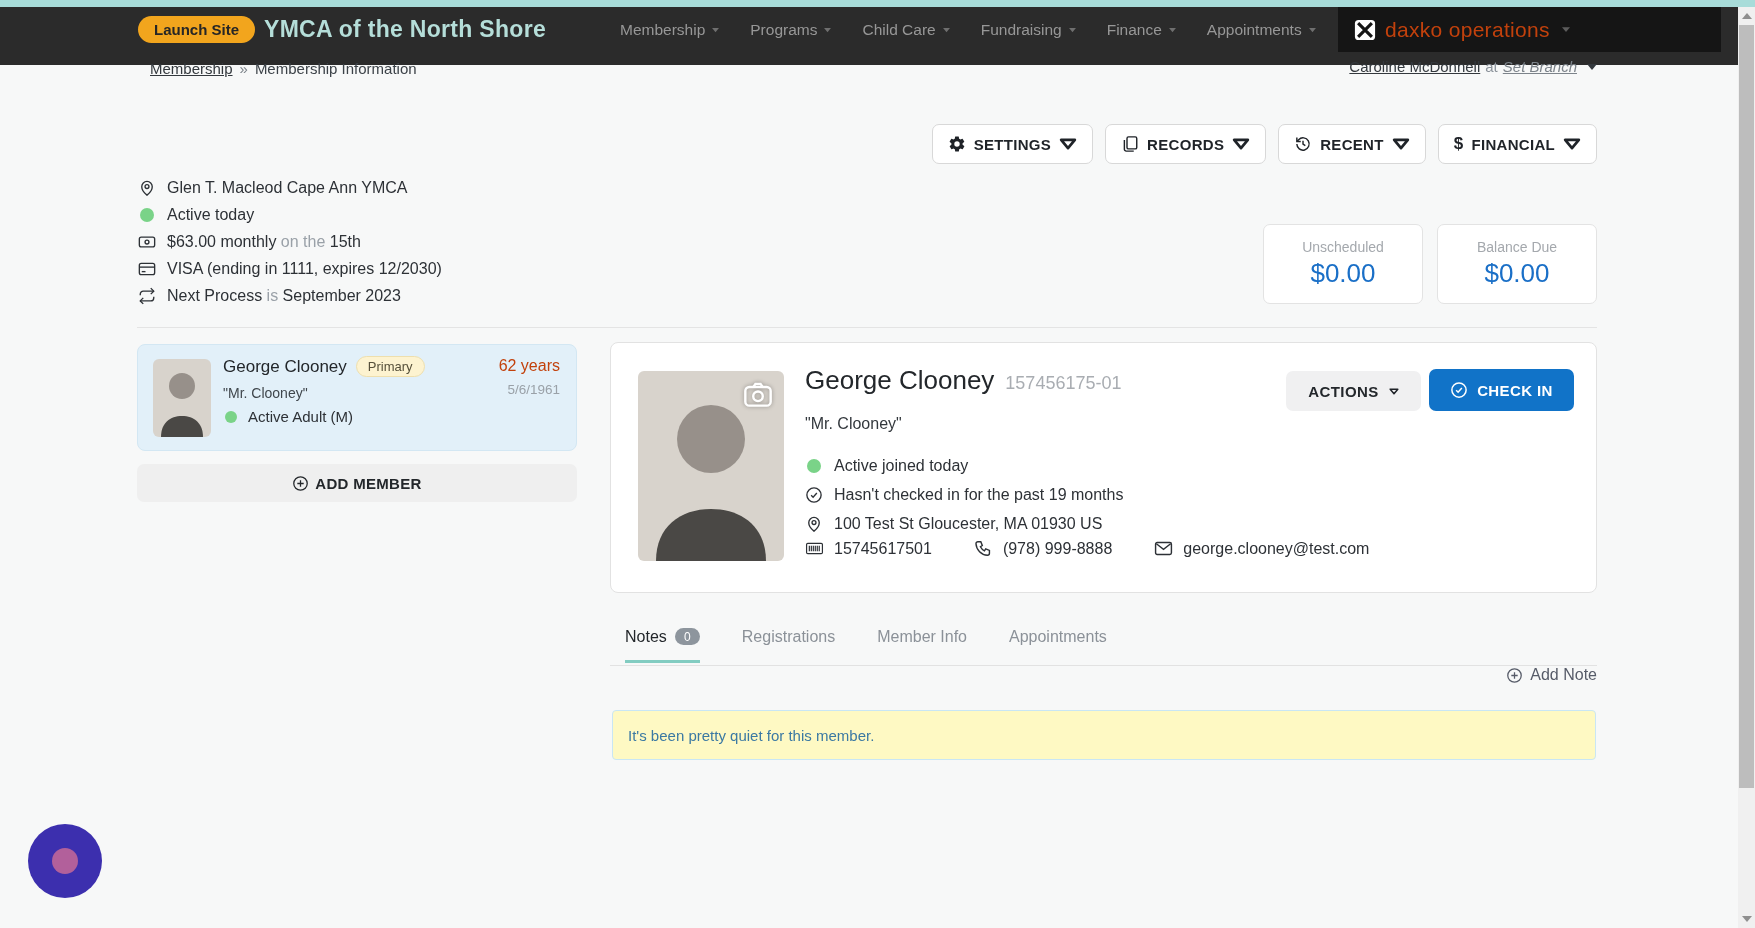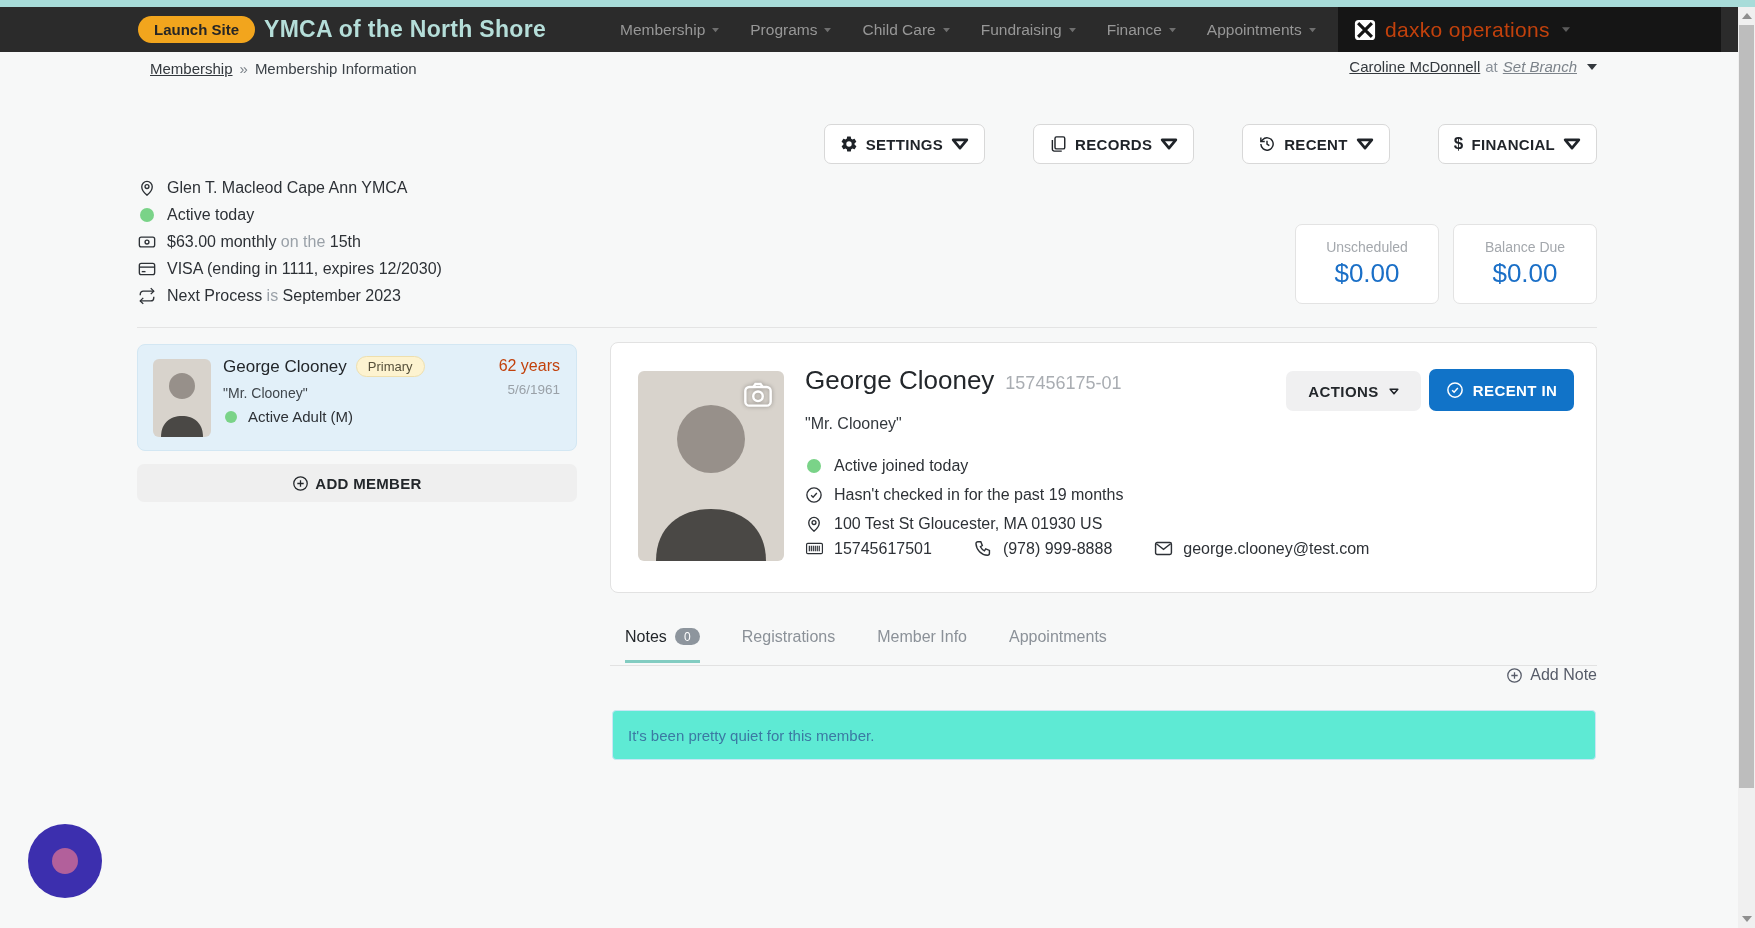--- a/index.html
+++ b/index.html
@@ -5,21 +5,21 @@
   * { margin:0; padding:0; box-sizing:border-box; }
   html,body { width:1755px; height:928px; overflow:hidden; background:#f7f8f8;
     font-family:"Liberation Sans", sans-serif; }
   .abs { position:absolute; }
   #page { position:relative; width:1755px; height:928px; background:#f7f8f8; }
 
   
   .teal-strip { left:0; top:0; width:1755px; height:7px; background:#a8dcd9; }
 
   
-  .navbar { left:0; top:7px; width:1738px; height:45px; background:#2b2b2b; }
+  .navbar { left:0; top:7px; width:1738px; height:58px; background:#2b2b2b; }
   .launch-btn { left:138px; top:9px; height:27px; padding:0 16px; background:#f2a51d;
     border:none; border-radius:14px; font-weight:bold; font-size:15px; color:#262626;
     display:flex; align-items:center; cursor:pointer; }
   .brand { left:264px; top:0; height:45px; display:flex; align-items:center;
     font-size:23px; font-weight:bold; color:#b5ded9; letter-spacing:.3px; }
   .nav-items { left:620px; top:0; height:45px; display:flex; align-items:center; gap:30px; }
   .nav-item { color:#979797; font-size:15.5px; display:flex; align-items:center; gap:6px; cursor:pointer; }
   .nav-caret { width:9px; height:6px; color:#6f6f6f; }
   .daxko-panel { left:1338px; top:0; right:17px; height:45px; background:#151515;
     display:flex; align-items:center; padding-left:16px; gap:9px; }
@@ -51,28 +51,28 @@
   .info-row { display:flex; align-items:center; gap:11px; height:27px; font-size:16px; color:#2d3136; }
   .info-row svg { width:18px; height:18px; flex:0 0 18px; }
   .muted { color:#9aa1a8; }
   .gdot { width:14px; height:14px; border-radius:50%; background:#7ad388; flex:0 0 14px; margin:0 2px; }
   .gdot.sm { width:12px; height:12px; flex-basis:12px; }
 
   
   .toolbar { top:124px; right:158px; display:flex; gap:12px; }
   .tb-btn { height:40px; background:#fff; border:1px solid #d8d8d8; border-radius:7px;
     display:flex; align-items:center; gap:8px; padding:0 15px; font-size:15px; font-weight:bold;
-    color:#1f2328; letter-spacing:.3px; cursor:pointer;margin-left:36px; }
+    color:#1f2328; letter-spacing:.3px; cursor:pointer; }
   .tb-btn svg { width:18px; height:18px; }
   .btn-caret { width:10px; height:7px; color:#1f2328; }
   .dollar-ic { font-size:17px; font-weight:bold; }
 
   
   .balances { top:224px; right:158px; display:flex; gap:14px; }
-  .bal-box { width:144px; height:80px; background:#fff; border:1px solid #e3e3e3; border-radius:7px;
+  .bal-box { width:160px; height:80px; background:#fff; border:1px solid #e3e3e3; border-radius:7px;
     display:flex; flex-direction:column; align-items:center; justify-content:center; gap:3px; }
   .bal-label { font-size:14px; color:#a4a8ad; }
   .bal-value { font-size:26px; color:#1a6fc7; }
 
   .divider { left:137px; top:327px; width:1460px; height:1px; background:#e4e4e4; }
 
   
   .member-card { left:137px; top:344px; width:440px; height:107px; background:#e2f0f9;
     border:1px solid #d3e7f3; border-radius:8px; cursor:pointer; }
   .mc-photo { left:15px; top:14px; width:58px; height:78px; border-radius:6px; overflow:hidden; }
@@ -121,21 +121,21 @@
   .tab { font-size:16px; color:#8b9198; padding-bottom:14px; cursor:pointer; display:flex;
     align-items:flex-start; gap:8px; }
   .tab.active { color:#23272b; border-bottom:3px solid #82ccc1; }
   .tab-badge { background:#8d959d; color:#fff; font-size:12px; min-width:25px; height:17px;
     border-radius:9px; display:flex; align-items:center; justify-content:center; padding:0 7px; }
   .add-note { left:610px; top:666px; width:987px; display:flex; justify-content:flex-end; }
   .add-note-link { display:flex; align-items:center; gap:7px; font-size:16px; color:#565b68; cursor:pointer; }
   .add-note-link svg { width:17px; height:17px; }
 
   
-  .note-box { left:612px; top:710px; width:984px; height:50px; background:#5eead4;
+  .note-box { left:612px; top:710px; width:984px; height:50px; background:#fef9c3;
     border:1px solid #c9e6f4; border-radius:4px; display:flex; align-items:center; padding:0 15px;
     font-size:15px; color:#3b79a3; }
 
   
   .widget { left:28px; top:824px; width:74px; height:74px; border-radius:50%; background:#3c2fae;
     cursor:pointer; }
   .widget-inner { left:24px; top:24px; width:26px; height:26px; border-radius:50%; background:#b2609b; }
 
   .avatar-svg { width:100%; height:100%; display:block; }
 </style>
@@ -406,21 +406,21 @@
       <span>ACTIONS</span>
       <svg class="btn-caret" viewBox="0 0 10 7">
           <path d="M1.2 1.2h7.6L5 5.8z" fill="none" stroke="currentColor" stroke-width="1.5" stroke-linejoin="round"></path>
         </svg>
     </button>
     <button class="abs checkin-btn">
       <svg viewBox="0 0 24 24" fill="none" stroke="#fff" stroke-width="2">
           <circle cx="12" cy="12" r="9.5"></circle>
           <path d="M8.2 12.4l2.6 2.6 5-5.6"></path>
         </svg>
-      <span>RECENT IN</span>
+      <span>CHECK IN</span>
     </button>
   </div>
 
   <div class="abs tabs-row">
     <div class="tab active">
       <span>Notes</span>
       <span class="tab-badge">0</span>
     </div>
     <div class="tab">Registrations</div>
     <div class="tab">Member Info</div>

